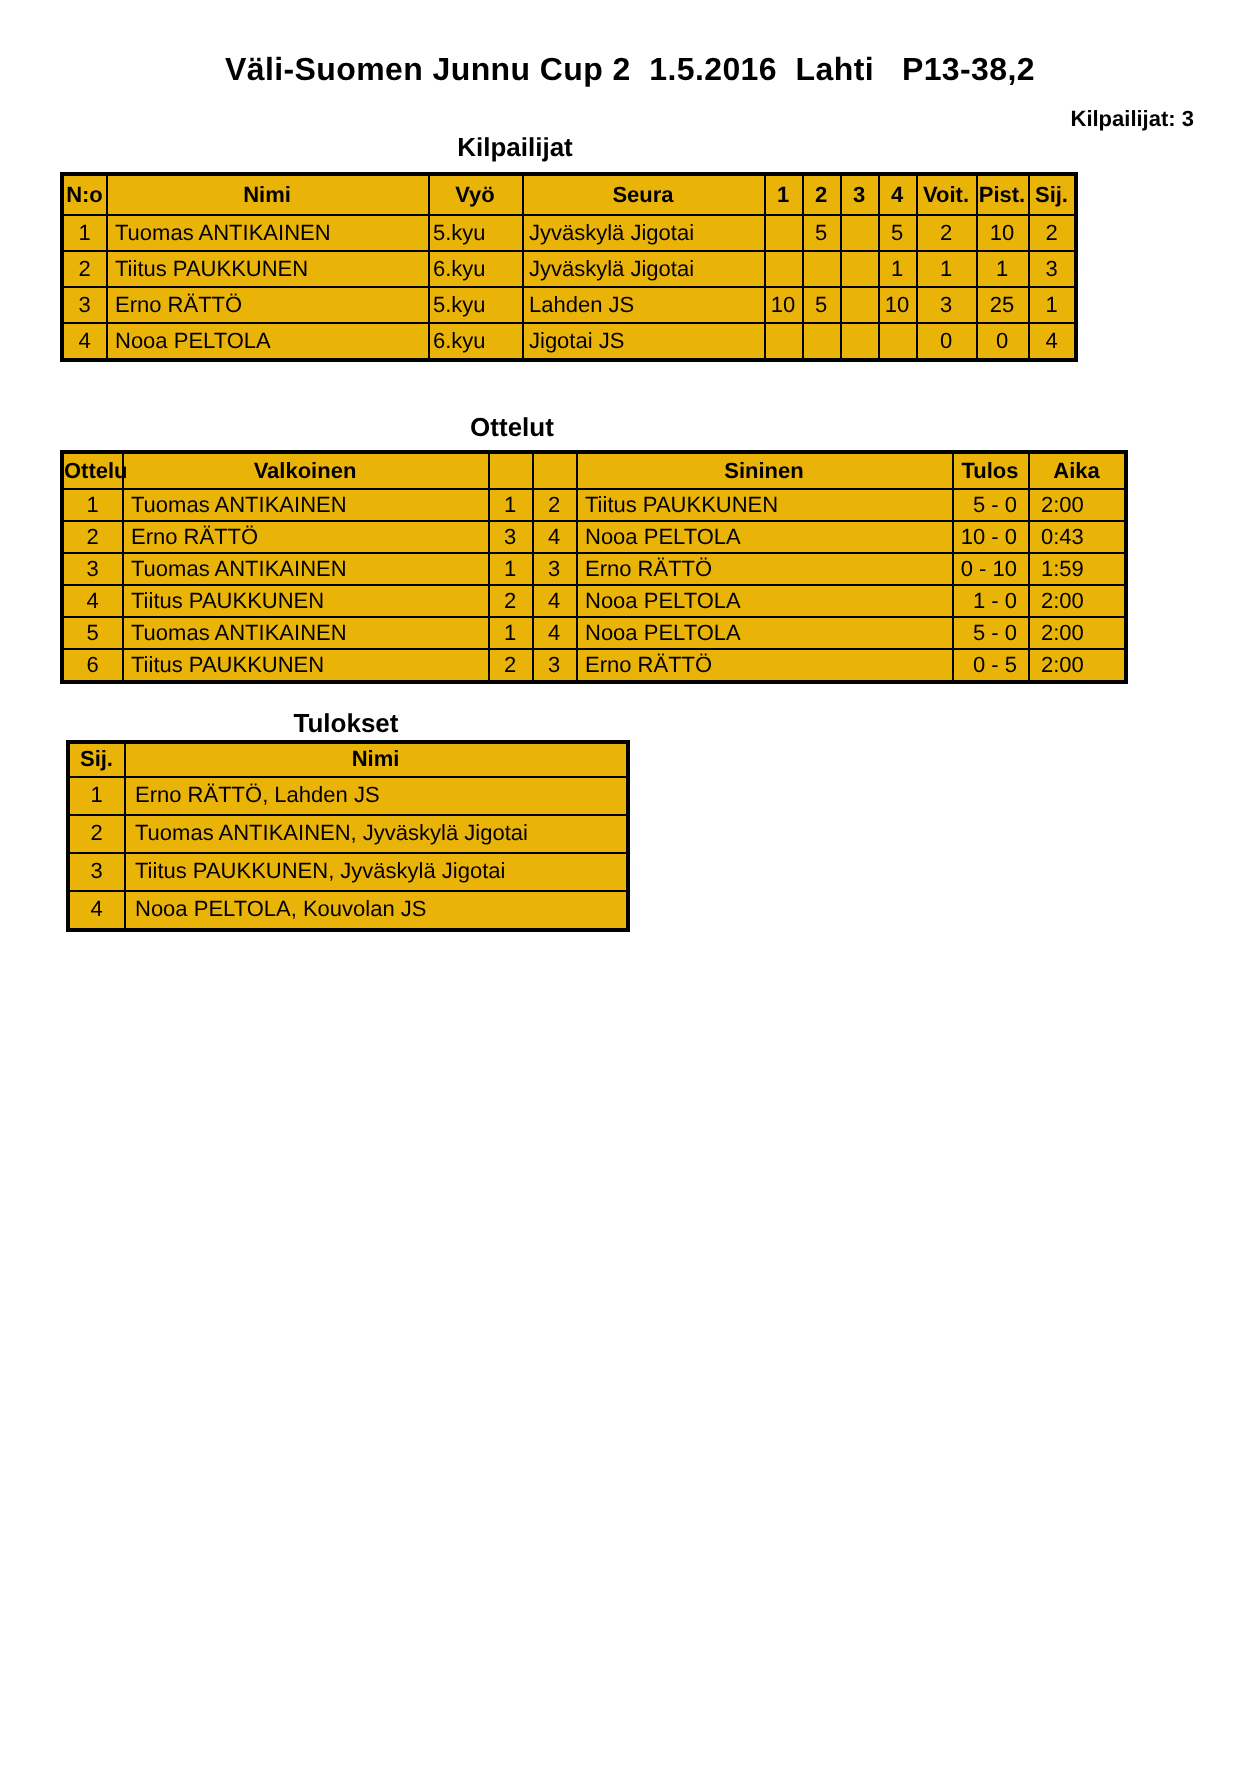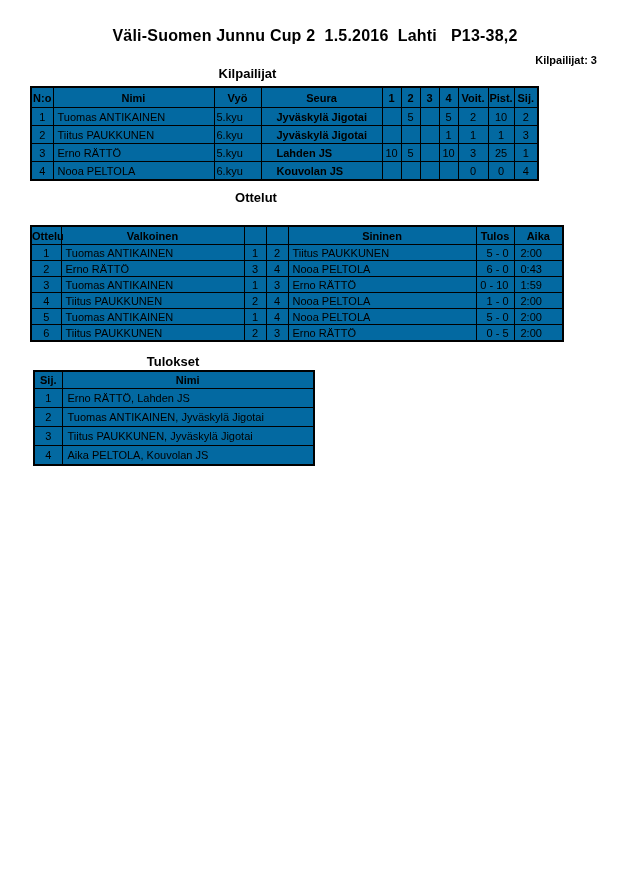--- a/index.html
+++ b/index.html
@@ -3,42 +3,42 @@
 <meta charset="utf-8">
 <style>
   html,body{margin:0;padding:0;background:#ffffff;}
   body{width:630px;height:891px;position:relative;overflow:hidden;
        font-family:"Liberation Sans",sans-serif;color:#000;}
   .title{position:absolute;top:27px;left:0;width:630px;text-align:center;
          font-size:16px;font-weight:bold;white-space:pre;letter-spacing:0.2px;}
   .count{position:absolute;top:54px;left:0;width:597px;text-align:right;
          font-size:11px;font-weight:bold;}
   .sec{position:absolute;font-size:13px;font-weight:bold;text-align:center;}
-  .sec.kilp{top:66px;left:30px;width:435px;}
-  .sec.otte{top:190px;left:30px;width:452px;}
+  .sec.kilp{top:66px;left:40px;width:435px;}
+  .sec.otte{top:206px;left:30px;width:452px;}
   .sec.tulo{top:354px;left:33px;width:280px;}
-  table{position:absolute;border-collapse:collapse;table-layout:fixed;background:#0369a1;
+  table{position:absolute;border-collapse:collapse;table-layout:fixed;background:#eab308;
         border:2px solid #000;}
   td,th{border:1px solid #000;overflow:visible;}
   th{font-size:11px;font-weight:bold;text-align:center;padding:0;white-space:nowrap;}
   td{font-size:11px;padding:0;white-space:nowrap;}
   .t1{left:30px;top:86px;width:509px;}
   .t1 th{height:19px;}
   .t1 td{height:17px;}
   .t2{left:30px;top:225px;width:534px;}
   .t2 th{height:17px;}
   .t2 td{height:15px;}
   .t3{left:33px;top:370px;width:282px;}
   .t3 th{height:16px;}
   .t3 td{height:18px;}
   .c{text-align:center;}
   .l{text-align:left;}
   .r{text-align:right;}
   .p2{padding-left:2px;}
-  .p3{padding-left:15px;font-weight:bold;}
+  .p3{padding-left:3px;}
   .p4{padding-left:4px;}
   .p5{padding-left:5px;}
   .p6{padding-left:6px;}
   .pr5{padding-right:5px;}
 </style>
 </head>
 <body>
 
 <div>
 
@@ -112,21 +112,21 @@
         <td class="c"></td>
         <td class="c">10</td>
         <td class="c">3</td>
         <td class="c">25</td>
         <td class="c">1</td>
       </tr>
       <tr>
         <td class="c">4</td>
         <td class="l p4">Nooa PELTOLA</td>
         <td class="l p2">6.kyu</td>
-        <td class="l p3">Kouvolan JS</td>
+        <td class="l p3">Jigotai JS</td>
         <td class="c"></td>
         <td class="c"></td>
         <td class="c"></td>
         <td class="c"></td>
         <td class="c">0</td>
         <td class="c">0</td>
         <td class="c">4</td>
       </tr>
     </tbody>
   </table>
@@ -162,21 +162,21 @@
         <td class="l p4">Tiitus PAUKKUNEN</td>
         <td class="r pr5">5 - 0</td>
         <td class="l p6">2:00</td>
       </tr>
       <tr>
         <td class="c">2</td>
         <td class="l p4">Erno RÄTTÖ</td>
         <td class="c">3</td>
         <td class="c">4</td>
         <td class="l p4">Nooa PELTOLA</td>
-        <td class="r pr5">6 - 0</td>
+        <td class="r pr5">10 - 0</td>
         <td class="l p6">0:43</td>
       </tr>
       <tr>
         <td class="c">3</td>
         <td class="l p4">Tuomas ANTIKAINEN</td>
         <td class="c">1</td>
         <td class="c">3</td>
         <td class="l p4">Erno RÄTTÖ</td>
         <td class="r pr5">0 - 10</td>
         <td class="l p6">1:59</td>
@@ -231,18 +231,18 @@
       <tr>
         <td class="c">2</td>
         <td class="l p5">Tuomas ANTIKAINEN, Jyväskylä Jigotai</td>
       </tr>
       <tr>
         <td class="c">3</td>
         <td class="l p5">Tiitus PAUKKUNEN, Jyväskylä Jigotai</td>
       </tr>
       <tr>
         <td class="c">4</td>
-        <td class="l p5">Aika PELTOLA, Kouvolan JS</td>
+        <td class="l p5">Nooa PELTOLA, Kouvolan JS</td>
       </tr>
     </tbody>
   </table>
 
 </div>
 
 </body></html>

